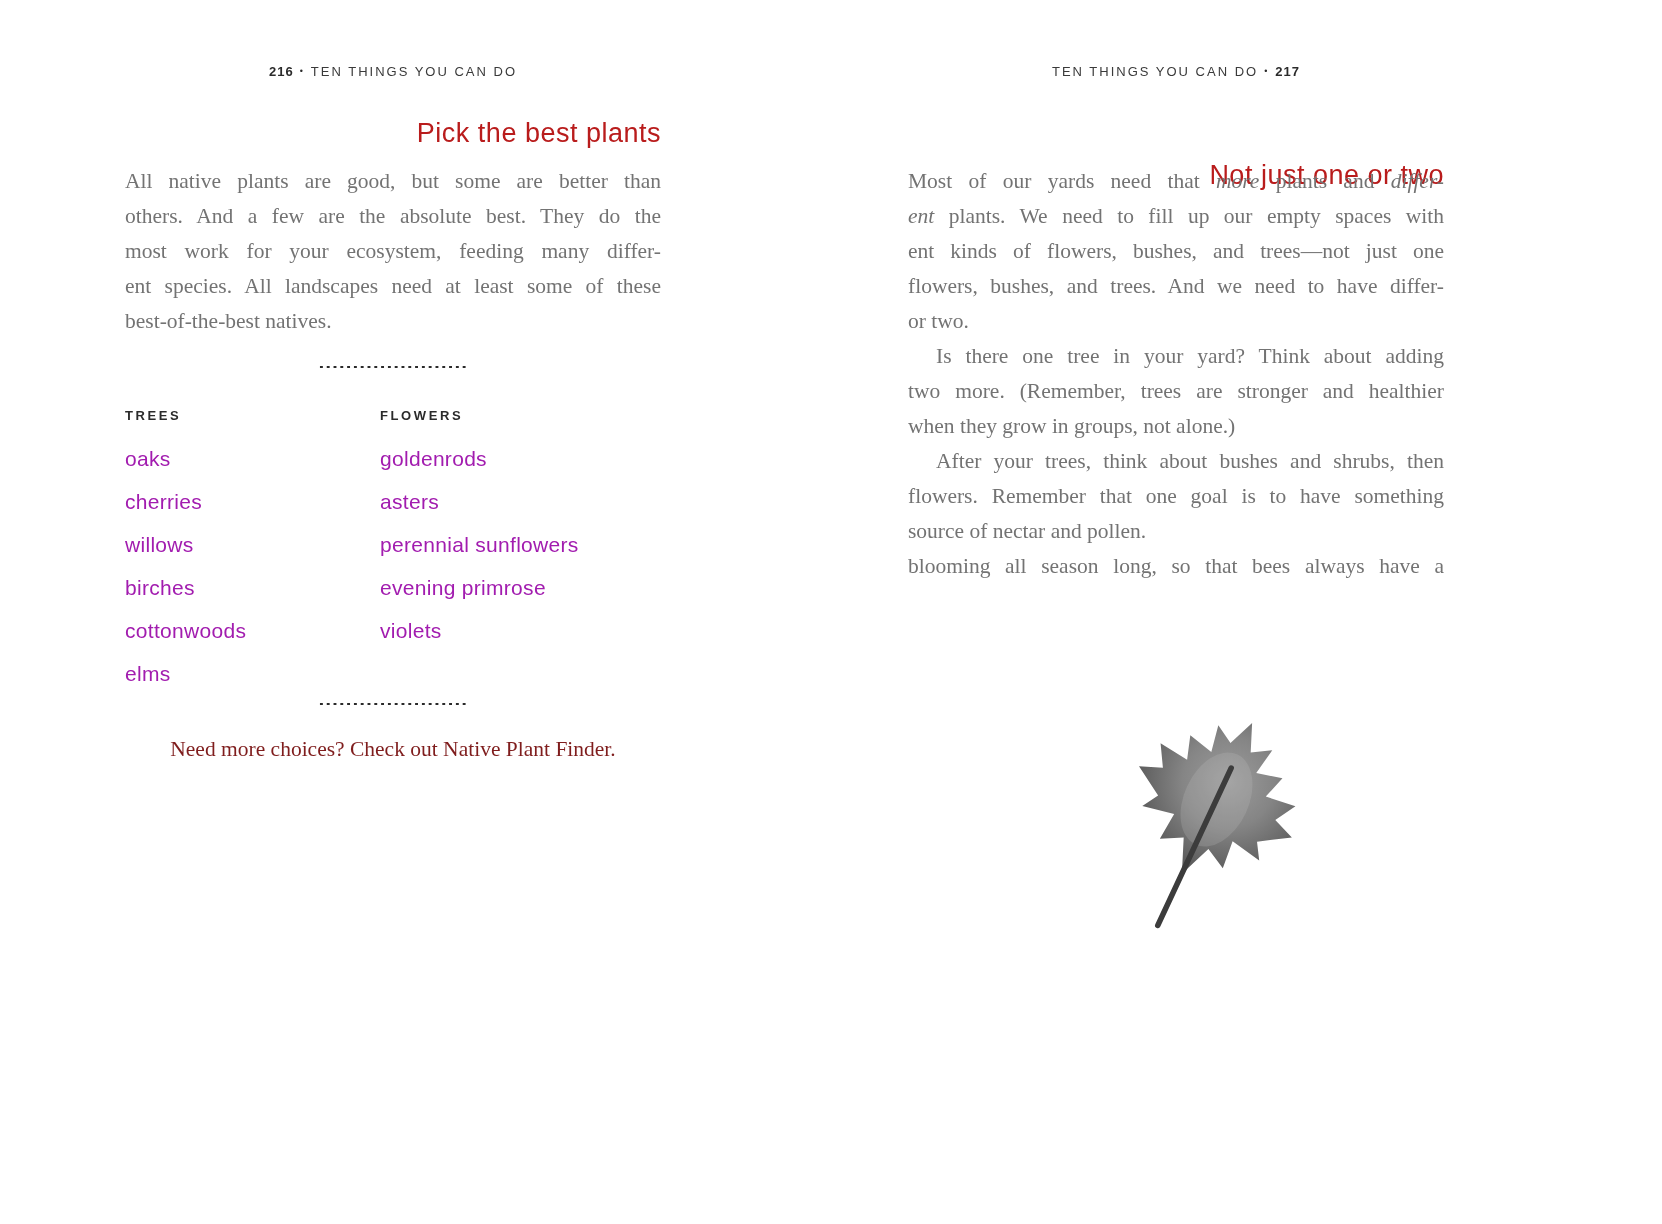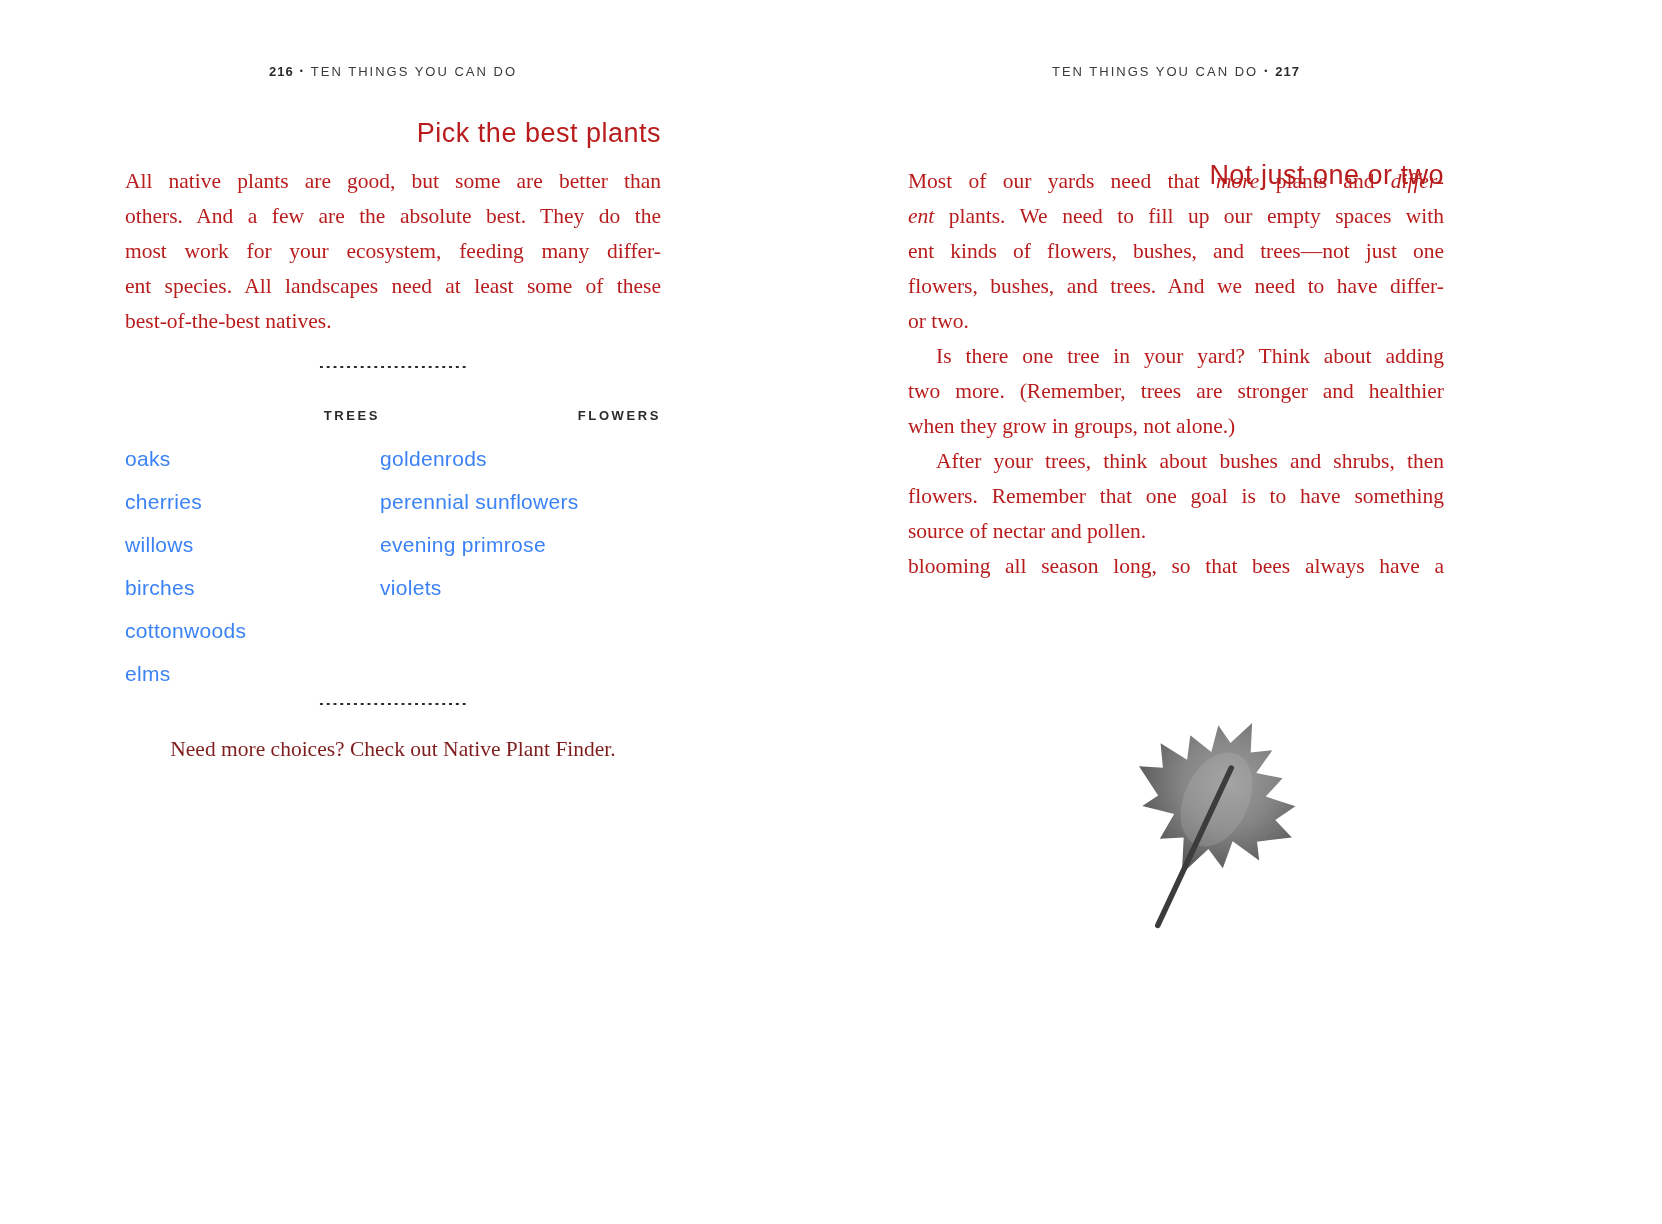--- a/index.html
+++ b/index.html
@@ -33,21 +33,21 @@
     font-weight:400; font-size:27px; letter-spacing:0.5px; color:#b91c1c;
   }
   .page-left  .section-heading { left:125px; }
   .page-right .section-heading { left:77px;margin-top:42px; }
 
   
   .body-block { position:absolute; width:536px; }
   .page-left  .body-block { left:125px; top:164px; }
   .page-right .body-block { left:77px;  top:164px; }
   .bline {
-    font-size:21.5px; line-height:35px; color:#b91c1c;
+    font-size:21.5px; line-height:35px; color:#737373;
     white-space:nowrap;
   }
   .bline.jl { text-align:justify; text-align-last:justify; white-space:normal; }
   .bline.ind { text-indent:28px; }
   .bline i { font-style:italic; }
 
   
   .dotted-divider {
     position:absolute; width:150px; height:4px;
     background-image:radial-gradient(circle, #2a2a2a 1.15px, transparent 1.5px);
@@ -57,25 +57,24 @@
   .page-left .dotted-divider.bottom { left:318px; top:702px; }
 
   
   .plant-lists { position:absolute; left:125px; top:408px; width:536px; display:flex; }
   .plant-col { width:255px; }
   .plant-col.flowers { width:281px; }
   .list-header {
     font-family:"Liberation Sans", sans-serif;
     font-size:13px; font-weight:700; letter-spacing:2.6px; color:#2b2b2b;
     height:36px;
-    text-align:right;
   }
   .list-item {
     font-family:"Liberation Sans", sans-serif;
-    font-size:21px; letter-spacing:0.3px; color:#3b82f6;
+    font-size:21px; letter-spacing:0.3px; color:#a21caf;
     height:43px; line-height:30px;
   }
 
   
   .note {
     position:absolute; left:125px; top:737px; width:536px;
     text-align:center; font-size:21.5px; color:#7f1d1d; white-space:nowrap;
   }
 
   
@@ -109,20 +108,21 @@
         <div class="list-item">oaks</div>
         <div class="list-item">cherries</div>
         <div class="list-item">willows</div>
         <div class="list-item">birches</div>
         <div class="list-item">cottonwoods</div>
         <div class="list-item">elms</div>
       </div>
       <div class="plant-col flowers">
         <div class="list-header">FLOWERS</div>
         <div class="list-item">goldenrods</div>
+        <div class="list-item">asters</div>
         <div class="list-item">perennial sunflowers</div>
         <div class="list-item">evening primrose</div>
         <div class="list-item">violets</div>
       </div>
     </div>
 
     <div class="dotted-divider bottom"></div>
 
     <p class="note">Need more choices? Check out Native Plant Finder.</p>
   </section>

